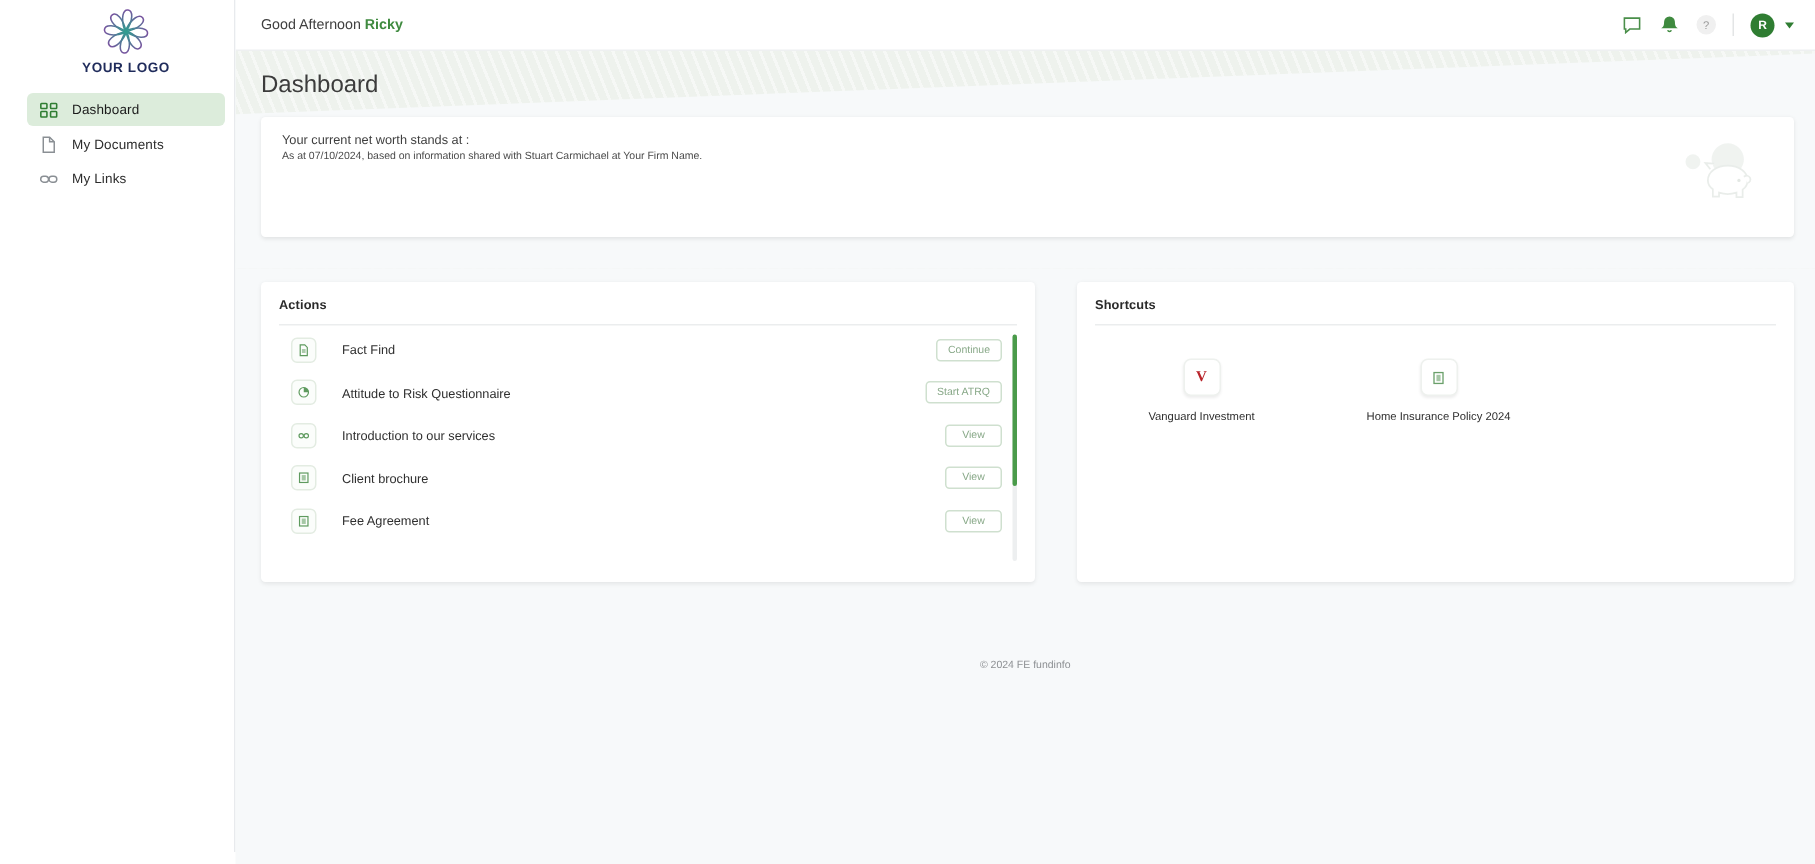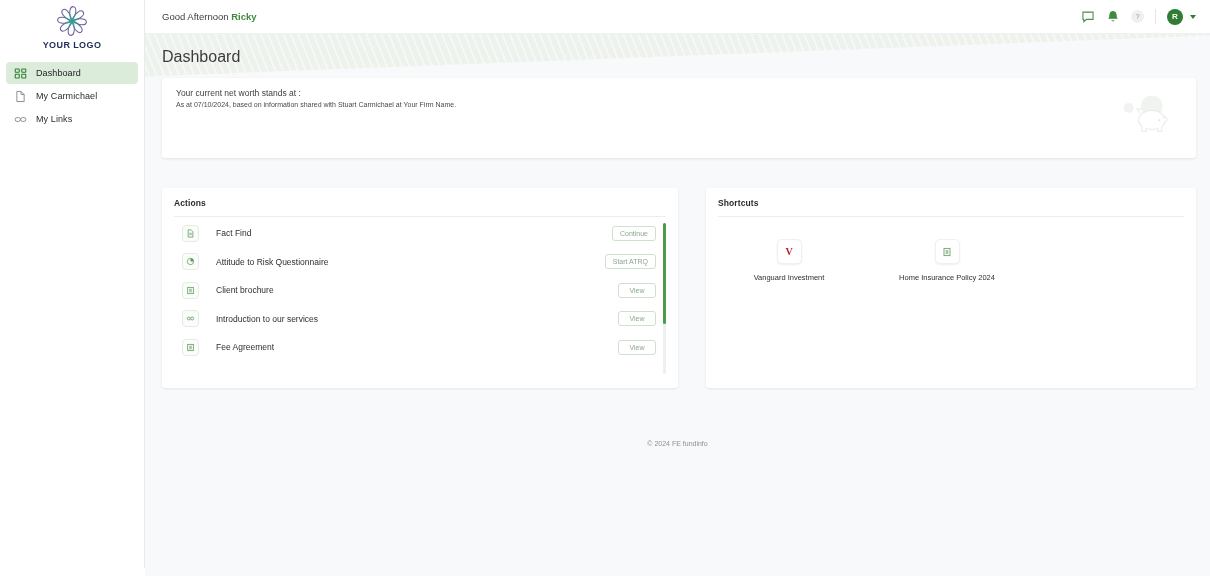--- a/index.html
+++ b/index.html
@@ -11,20 +11,21 @@
   }
   .app { display: flex; width: 1210px; height: 576px; }
 
   
   .sidebar {
     width: 145px; height: 568px;
     background: #ffffff;
     border-right: 1px solid #e8eaed;
     flex: 0 0 145px;
     position: relative;
+    margin-left: 12px;
   }
   .logo-wrap {
     padding-top: 4px;
     display: flex; flex-direction: column; align-items: center;
   }
   .logo-mark { width: 42px; height: 34px; }
   .logo-text {
     font-size: 9px; font-weight: bold; letter-spacing: .4px;
     color: #1f2b5b; margin-top: 2px;
   }
@@ -229,21 +230,21 @@
         </svg>
         <span class="nav-label">Dashboard</span>
       </div>
 
 
       <div class="nav-item">
         <svg class="ico" viewBox="0 0 16 16">
           <path d="M3.5 1.8h5.2l3.8 3.8v8.6H3.5z" fill="none" stroke="#8a8f94" stroke-width="1.2"></path>
           <path d="M8.7 1.8v3.8h3.8" fill="none" stroke="#8a8f94" stroke-width="1.2"></path>
         </svg>
-        <span class="nav-label">My Carmichael</span>
+        <span class="nav-label">My Documents</span>
       </div>
 
       <div class="nav-item">
         <svg class="ico" viewBox="0 0 16 16">
           <g fill="none" stroke="#8a8f94" stroke-width="1.2">
             <rect x="1.4" y="5.6" width="6.4" height="4.8" rx="2.4"></rect>
             <rect x="8.2" y="5.6" width="6.4" height="4.8" rx="2.4"></rect>
           </g>
         </svg>
         <span class="nav-label">My Links</span>
@@ -325,46 +326,46 @@
                   </svg>
               </div>
               <span class="action-name">Attitude to Risk Questionnaire</span>
               <button class="action-btn">Start ATRQ</button>
             </div>
 
 
             <div class="action-row">
               <div class="action-icon">
                 <svg viewBox="0 0 16 16">
-                    <rect x="3" y="2.4" width="10" height="11.2" fill="none" stroke="#5e9a5e" stroke-width="1.4"></rect>
-                    <rect x="5.6" y="4.8" width="4.8" height="6.4" fill="#5e9a5e" opacity=".55"></rect>
-                  </svg>
-              </div>
-              <span class="action-name">Client brochure</span>
-              <button class="action-btn">View</button>
-            </div>
-
-            <div class="action-row">
-              <div class="action-icon">
-                <svg viewBox="0 0 16 16">
                     <circle cx="5" cy="8" r="2.6" fill="none" stroke="#5e9a5e" stroke-width="1.4"></circle>
                     <circle cx="11" cy="8" r="2.6" fill="none" stroke="#5e9a5e" stroke-width="1.4"></circle>
                   </svg>
               </div>
               <span class="action-name">Introduction to our services</span>
               <button class="action-btn">View</button>
             </div>
 
             <div class="action-row">
               <div class="action-icon">
                 <svg viewBox="0 0 16 16">
                     <rect x="3" y="2.4" width="10" height="11.2" fill="none" stroke="#5e9a5e" stroke-width="1.4"></rect>
                     <rect x="5.6" y="4.8" width="4.8" height="6.4" fill="#5e9a5e" opacity=".55"></rect>
                   </svg>
               </div>
+              <span class="action-name">Client brochure</span>
+              <button class="action-btn">View</button>
+            </div>
+
+            <div class="action-row">
+              <div class="action-icon">
+                <svg viewBox="0 0 16 16">
+                    <rect x="3" y="2.4" width="10" height="11.2" fill="none" stroke="#5e9a5e" stroke-width="1.4"></rect>
+                    <rect x="5.6" y="4.8" width="4.8" height="6.4" fill="#5e9a5e" opacity=".55"></rect>
+                  </svg>
+              </div>
               <span class="action-name">Fee Agreement</span>
               <button class="action-btn">View</button>
             </div>
 
             <div class="scrollbar">
               <div class="thumb"></div>
             </div>
           </div>
         </div>
 

